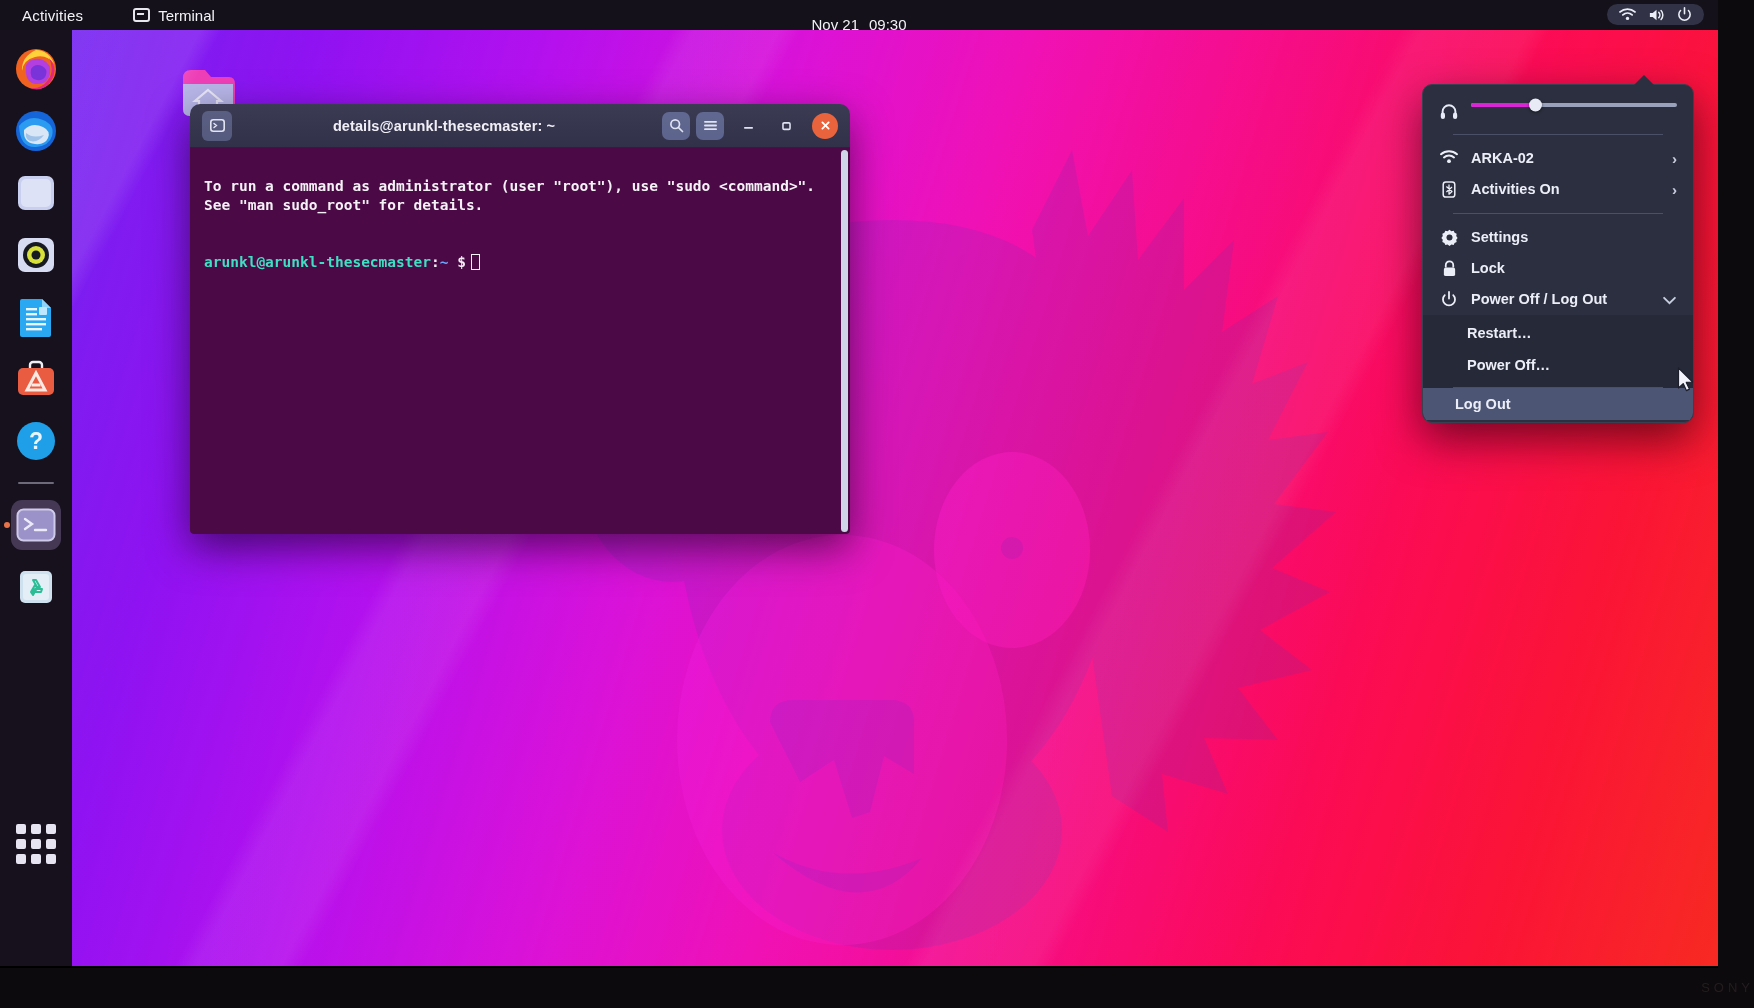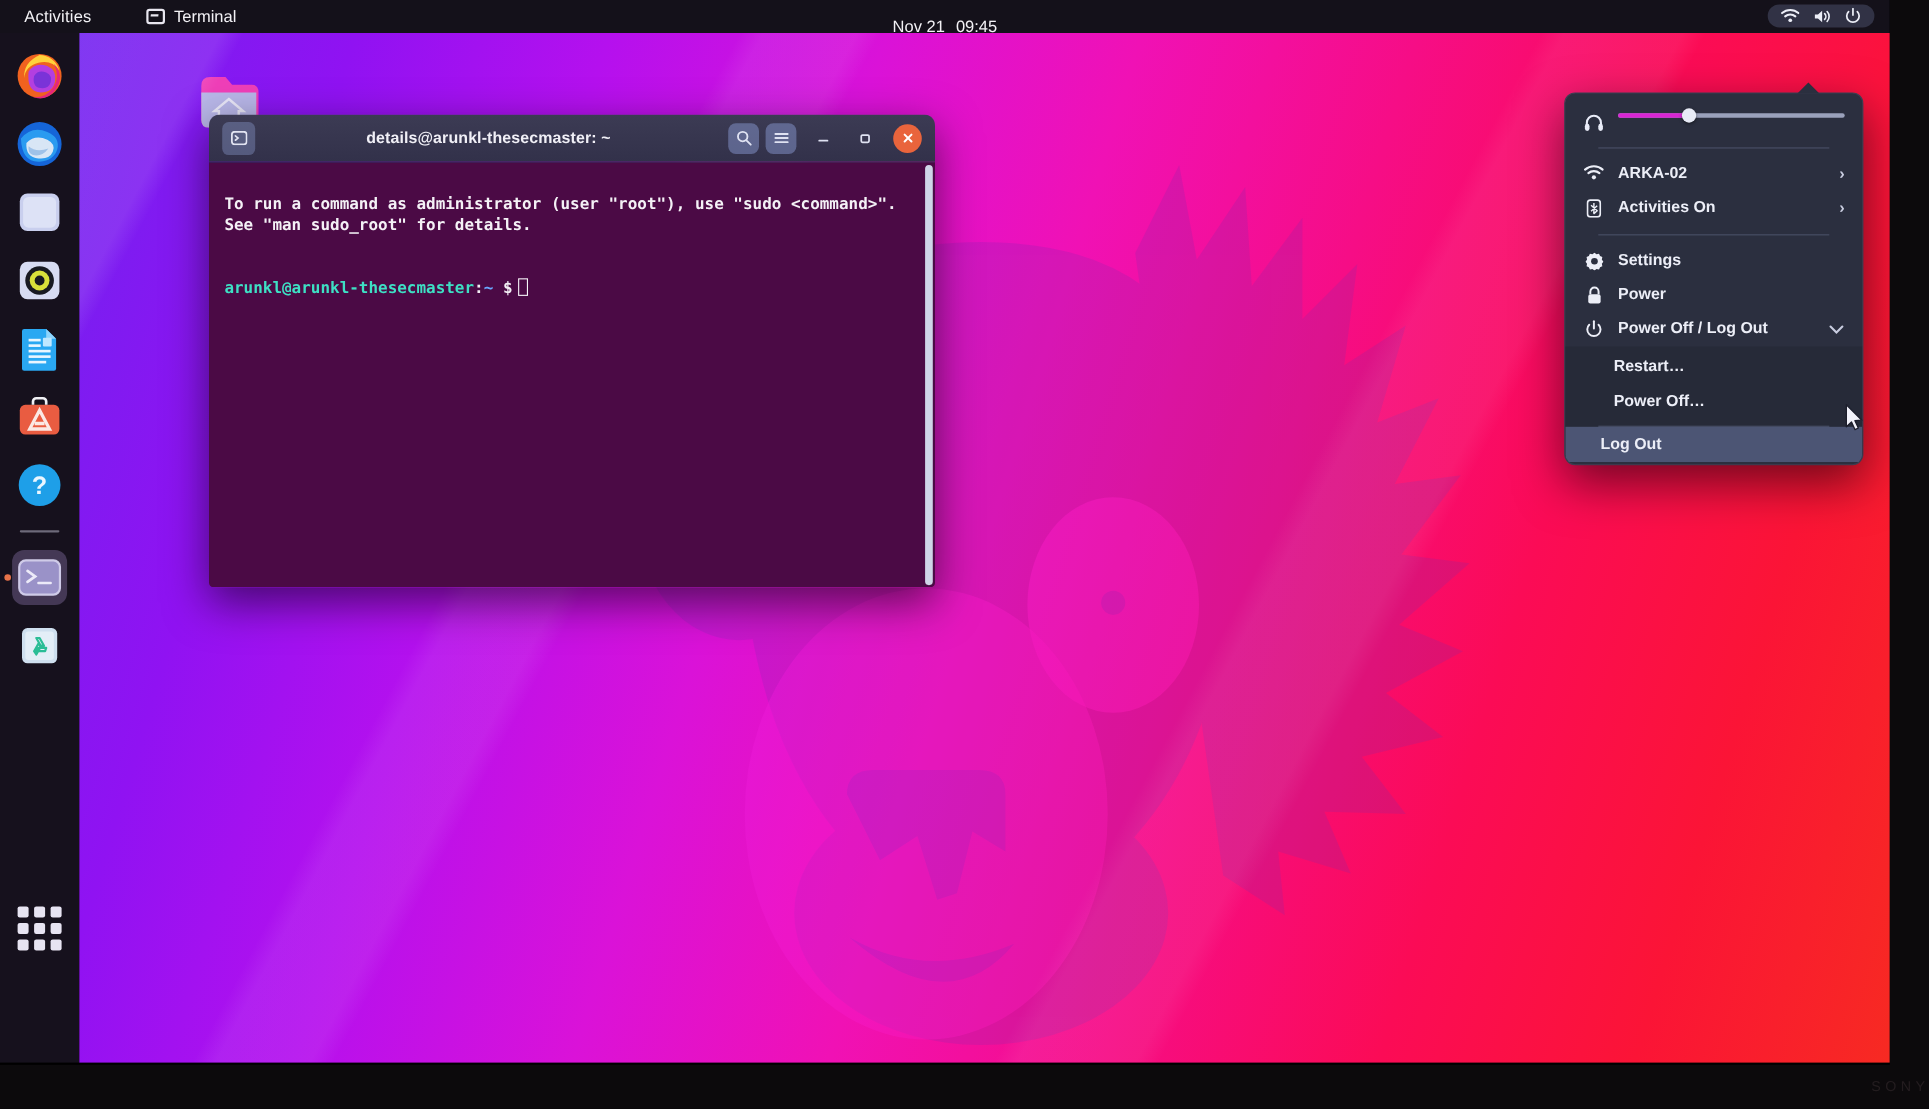--- a/index.html
+++ b/index.html
@@ -439,21 +439,21 @@
           <span class="label">Settings</span>
         </div>
 
         <div class="menu-row">
           <span class="mi">
             <svg width="15" height="17" viewBox="0 0 16 18">
               <path d="M4 8 V5.4 a4 4 0 0 1 8 0 V8" fill="none" stroke="#eceef7" stroke-width="1.9"></path>
               <rect x="2" y="8" width="12" height="9" rx="2" fill="#eceef7"></rect>
             </svg>
           </span>
-          <span class="label">Power</span>
+          <span class="label">Lock</span>
         </div>
 
         <div class="menu-row">
           <span class="mi">
             <svg width="16" height="17" viewBox="0 0 17 18">
               <path d="M4 4.4 a6.4 6.4 0 1 0 9 0" fill="none" stroke="#eceef7" stroke-width="1.9" stroke-linecap="round"></path>
               <path d="M8.5 1 V8" stroke="#eceef7" stroke-width="1.9" stroke-linecap="round"></path>
             </svg>
           </span>
           <span class="label">Power Off / Log Out</span>
@@ -581,21 +581,21 @@
     <div id="top-bar">
       <div id="activities-button">Activities</div>
 
       <div id="app-indicator">
         <span class="appicon"></span>
         <span>Terminal</span>
       </div>
 
       <div id="clock-area">
         <span>Nov 21</span>
-        <span>09:45</span>
+        <span>09:30</span>
       </div>
 
       <div id="status-area">
         <span>
           <svg width="17" height="13" viewBox="0 0 18 14">
             <path d="M1 4.2 a12 12 0 0 1 16 0" fill="none" stroke="#eceef7" stroke-width="2" stroke-linecap="round"></path>
             <path d="M4 7.4 a7.6 7.6 0 0 1 10 0" fill="none" stroke="#eceef7" stroke-width="2" stroke-linecap="round"></path>
             <circle cx="9" cy="11.2" r="1.8" fill="#eceef7"></circle>
           </svg>
         </span>

